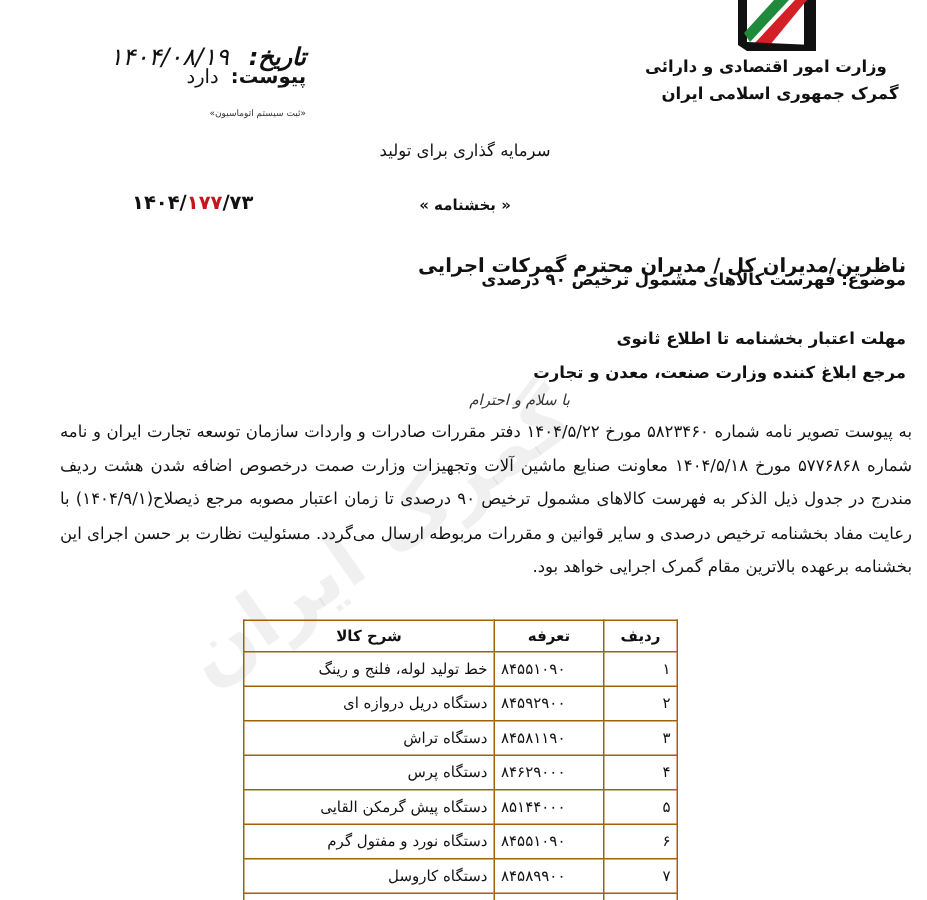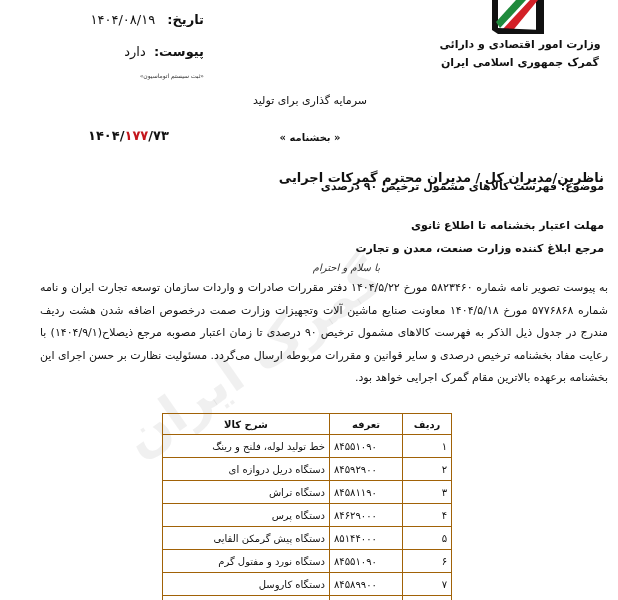--- a/index.html
+++ b/index.html
@@ -3,28 +3,28 @@
   <meta charset="utf-8">
   <style>
     html, body { margin:0; padding:0; background:#ffffff; }
     body {
       width:618px; height:600px; overflow:hidden; position:relative;
       font-family:"DejaVu Sans", sans-serif; color:#111;
     }
     .abs { position:absolute; }
     .rtl { direction:rtl; unicode-bidi:embed; }
     
-    .date-row { left:14px; top:12px; width:190px; font-size:13px; text-align:right; }
+    .date-row { left:14px; top:28px; width:190px; font-size:16px; text-align:right;font-style:italic; }
     .date-row .lbl { font-weight:bold; margin-left:8px; }
     .post-row { left:60px; top:44px; width:144px; font-size:13px; text-align:right; }
     .post-row .lbl { font-weight:bold; margin-left:4px; }
     .sys-note { left:60px; top:72px; width:144px; font-size:6px; color:#333; text-align:right; }
     
     .logo { left:484px; top:0px; width:66px; height:34px; }
-    .org1 { left:430px; top:38px; width:180px; font-size:11px; font-weight:bold; text-align:center; }
+    .org1 { left:430px; top:38px; width:180px; font-size:11px; font-weight:bold; text-align:left; }
     .org2 { left:430px; top:56px; width:180px; font-size:11px; font-weight:bold; text-align:center; }
     
     .slogan { left:200px; top:94px; width:220px; font-size:11px; text-align:center; }
     .circ-title { left:220px; top:132px; width:180px; font-size:10px; font-weight:bold; text-align:center; }
     .circ-num { left:88px; top:128px; width:120px; font-size:13px; font-weight:bold; text-align:left; direction:ltr; }
     .circ-num .red { color:#c4161c; }
     
     .addressee { right:14px; top:170px; font-size:13px; font-weight:bold; }
     .subject { right:14px; top:180px; font-size:11px; font-weight:bold; }
     .validity { right:14px; top:219px; font-size:11px; font-weight:bold; }

